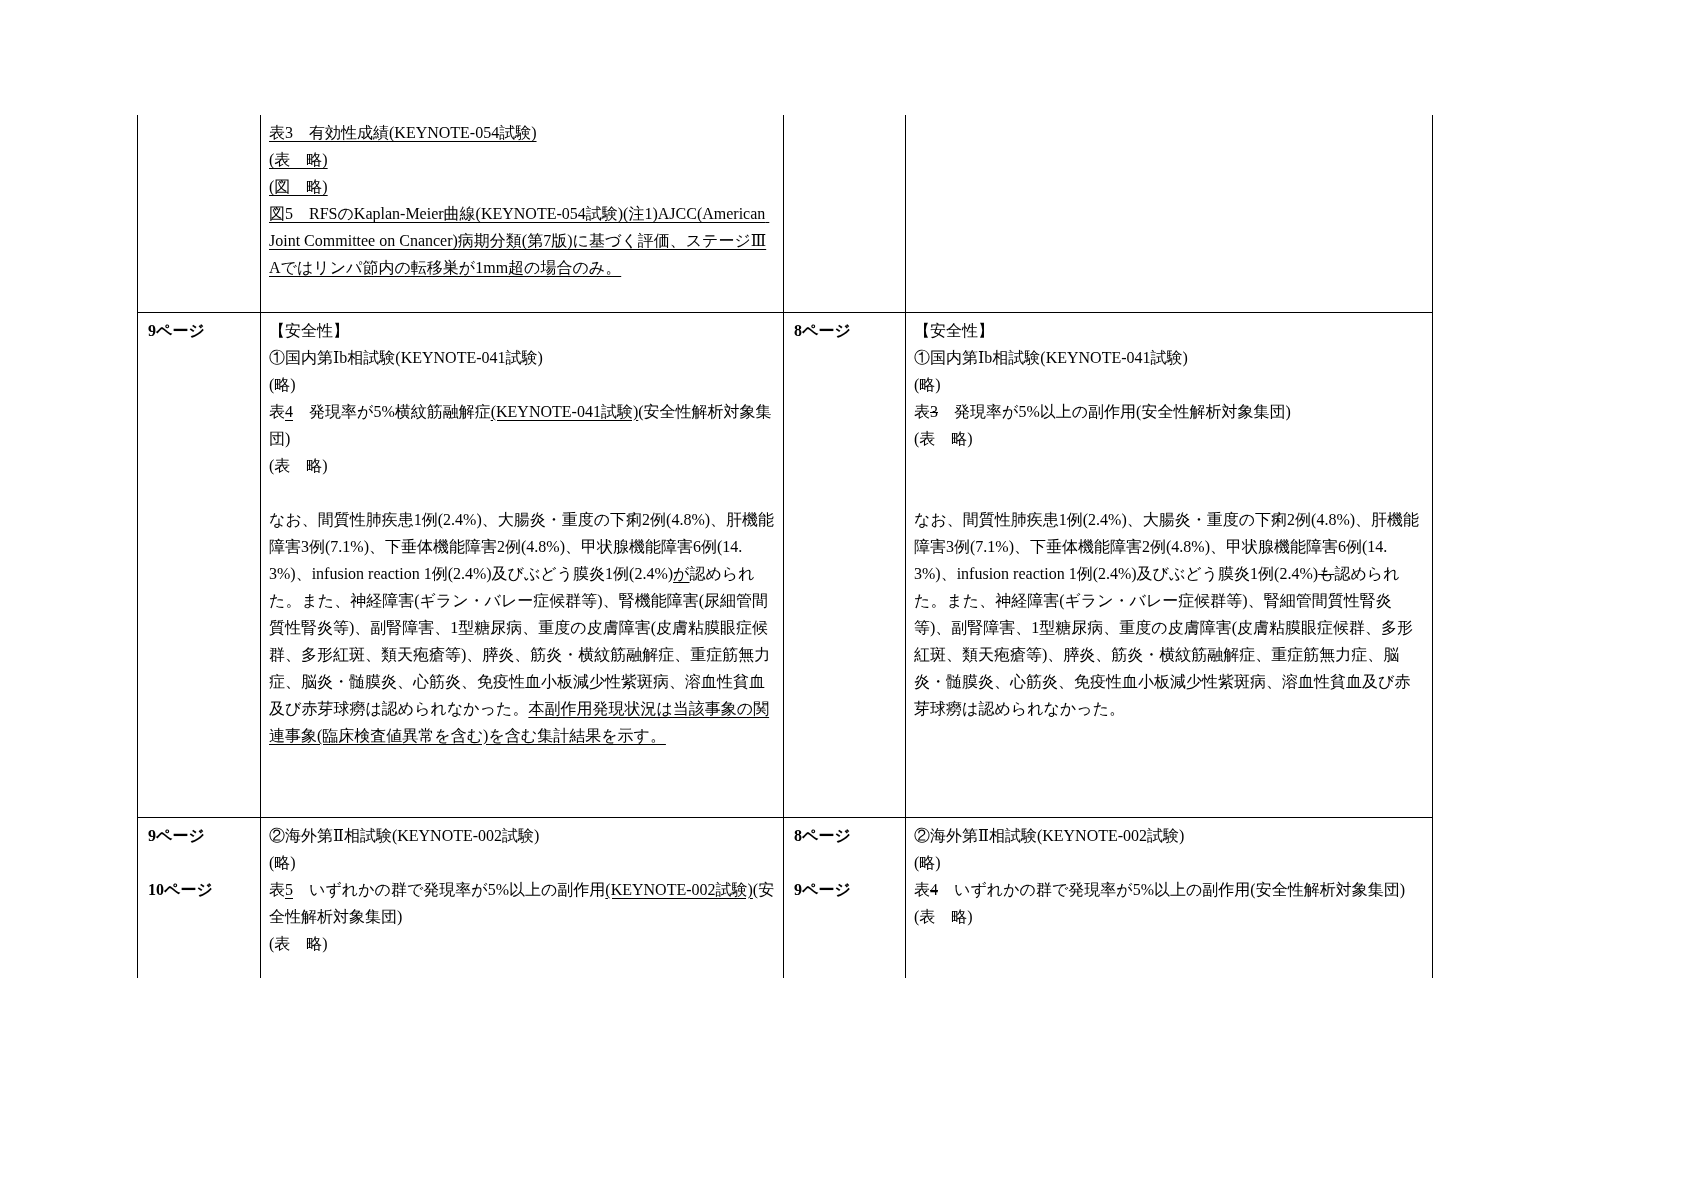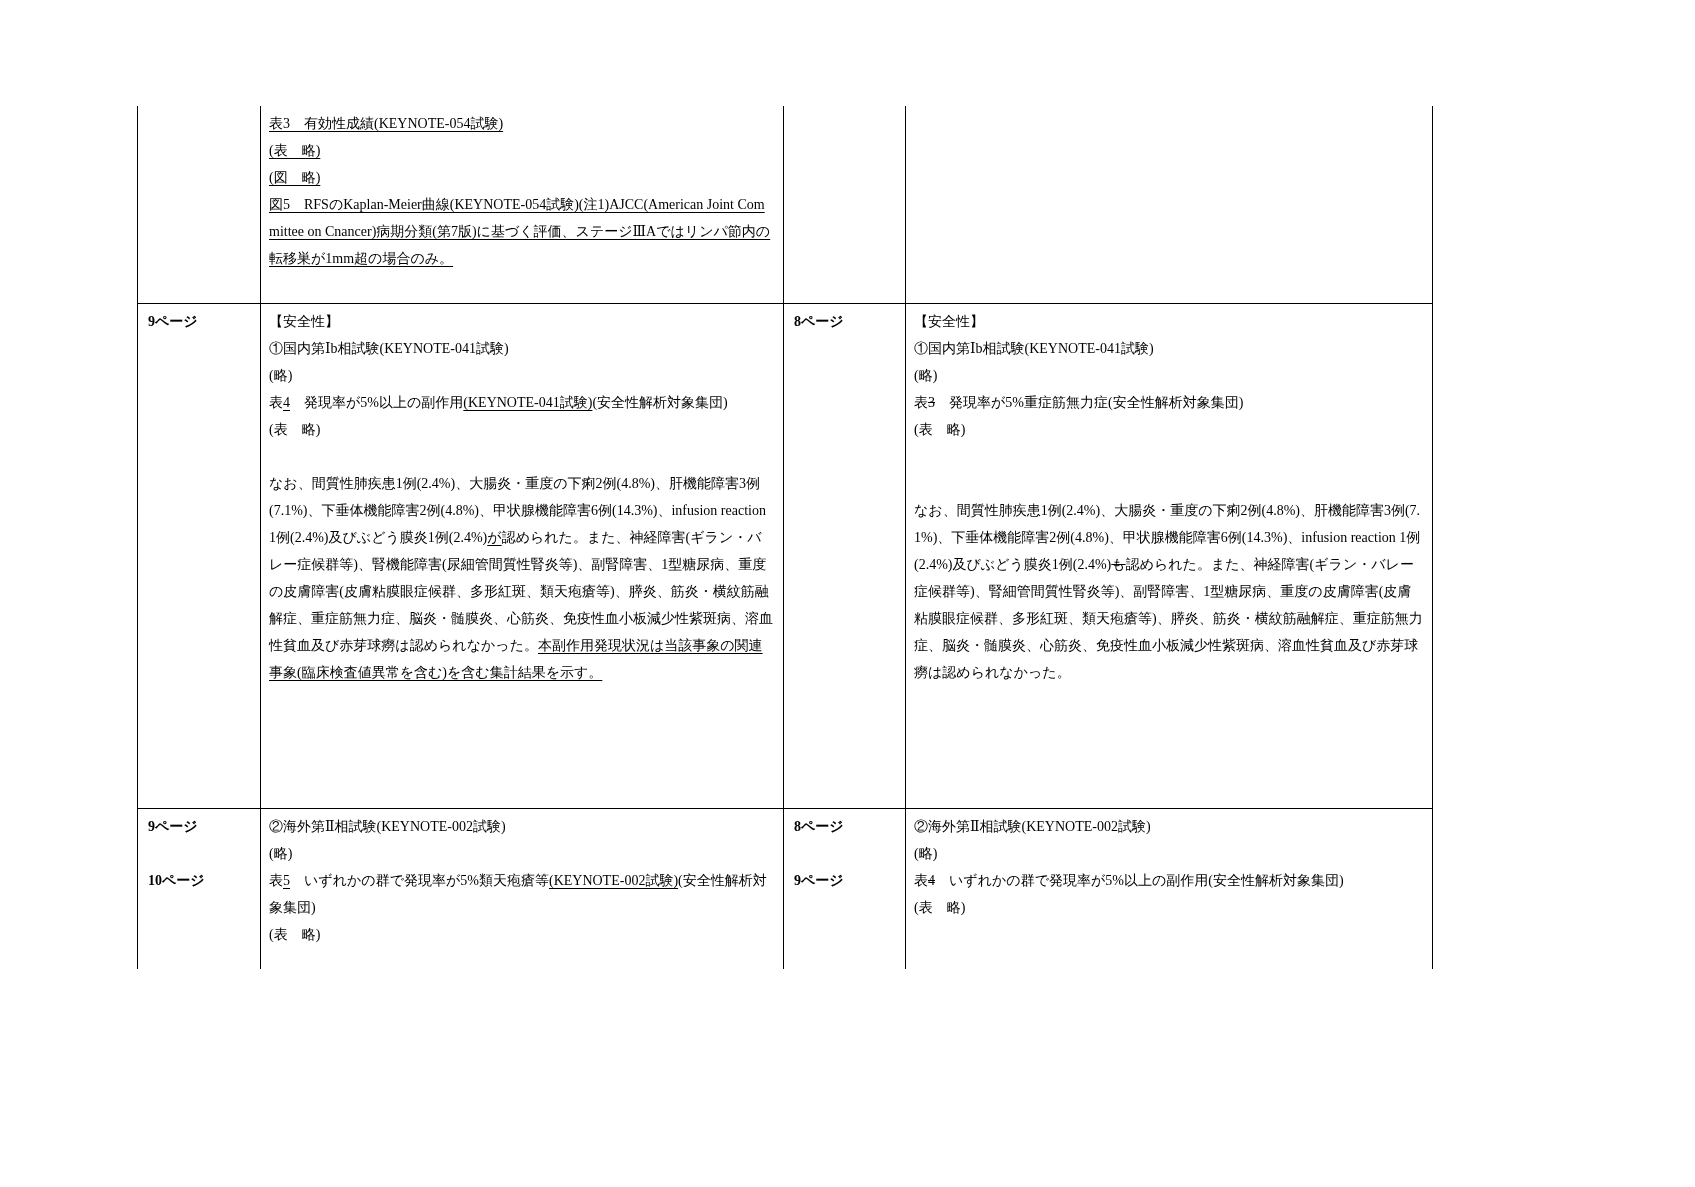--- a/index.html
+++ b/index.html
@@ -18,25 +18,25 @@
     width: 1695px;
     height: 1187px;
     background: var(--bg);
     overflow: hidden;
     font-family: "Liberation Serif", "DejaVu Serif", serif;
     color: var(--fg);
   }
   table.diff-table {
     position: absolute;
     left: 137px;
-    top: 106px;
+    top: 115px;
     width: 1295px;
     border-collapse: collapse;
     table-layout: fixed;
-    font-size: 14px;
+    font-size: 16px;
     line-height: 27px;
   }
   td {
     border: 1px solid var(--border);
     vertical-align: top;
     padding: 4px 8px 4px 8px;
   }
   td.page-col { padding-left: 10px; font-weight: bold; }
   tr.row-0 td { border-top: none; height: 197px; }
   tr.row-1 td { height: 505px; }
@@ -74,49 +74,49 @@
           <td class="content-col"></td>
         </tr>
         <tr class="row-1">
           <td class="page-col">
             <div class="line">9ページ</div>
           </td>
           <td class="content-col">
             <div class="para"><span class="run">【安全性】</span></div>
             <div class="para"><span class="run">①国内第Ⅰb相試験(KEYNOTE-041試験)</span></div>
             <div class="para"><span class="run">(略)</span></div>
-            <div class="para"><span class="run">表</span><span class="ins">4</span><span class="run">　発現率が5%以上の副作用</span><span class="ins">(KEYNOTE-041試験)</span><span class="run">(安全性解析対象集団)</span></div>
+            <div class="para"><span class="run">表</span><span class="ins">4</span><span class="run">　発現率が5%横紋筋融解症</span><span class="ins">(KEYNOTE-041試験)</span><span class="run">(安全性解析対象集団)</span></div>
             <div class="para"><span class="run">(表　略)</span></div>
             <div class="para"></div>
             <div class="para"><span class="run">なお、間質性肺疾患1例(2.4%)、大腸炎・重度の下痢2例(4.8%)、肝機能障害3例(7.1%)、下垂体機能障害2例(4.8%)、甲状腺機能障害6例(14.3%)、infusion reaction 1例(2.4%)及びぶどう膜炎1例(2.4%)</span><span class="ins">が</span><span class="run">認められた。また、神経障害(ギラン・バレー症候群等)、腎機能障害(尿細管間質性腎炎等)、副腎障害、1型糖尿病、重度の皮膚障害(皮膚粘膜眼症候群、多形紅斑、類天疱瘡等)、膵炎、筋炎・横紋筋融解症、重症筋無力症、脳炎・髄膜炎、心筋炎、免疫性血小板減少性紫斑病、溶血性貧血及び赤芽球癆は認められなかった。</span><span class="ins">本副作用発現状況は当該事象の関連事象(臨床検査値異常を含む)を含む集計結果を示す。</span></div>
           </td>
           <td class="page-col">
             <div class="line">8ページ</div>
           </td>
           <td class="content-col">
             <div class="para"><span class="run">【安全性】</span></div>
             <div class="para"><span class="run">①国内第Ⅰb相試験(KEYNOTE-041試験)</span></div>
             <div class="para"><span class="run">(略)</span></div>
-            <div class="para"><span class="run">表</span><span class="del">3</span><span class="run">　発現率が5%重症筋無力症(安全性解析対象集団)</span></div>
+            <div class="para"><span class="run">表</span><span class="del">3</span><span class="run">　発現率が5%以上の副作用(安全性解析対象集団)</span></div>
             <div class="para"><span class="run">(表　略)</span></div>
             <div class="para"></div>
             <div class="para"></div>
             <div class="para"><span class="run">なお、間質性肺疾患1例(2.4%)、大腸炎・重度の下痢2例(4.8%)、肝機能障害3例(7.1%)、下垂体機能障害2例(4.8%)、甲状腺機能障害6例(14.3%)、infusion reaction 1例(2.4%)及びぶどう膜炎1例(2.4%)</span><span class="del">も</span><span class="run">認められた。また、神経障害(ギラン・バレー症候群等)、腎細管間質性腎炎等)、副腎障害、1型糖尿病、重度の皮膚障害(皮膚粘膜眼症候群、多形紅斑、類天疱瘡等)、膵炎、筋炎・横紋筋融解症、重症筋無力症、脳炎・髄膜炎、心筋炎、免疫性血小板減少性紫斑病、溶血性貧血及び赤芽球癆は認められなかった。</span></div>
           </td>
         </tr>
         <tr class="row-2">
           <td class="page-col">
             <div class="line">9ページ</div>
             <div class="line"></div>
             <div class="line">10ページ</div>
           </td>
           <td class="content-col">
             <div class="para"><span class="run">②海外第Ⅱ相試験(KEYNOTE-002試験)</span></div>
             <div class="para"><span class="run">(略)</span></div>
-            <div class="para"><span class="run">表</span><span class="ins">5</span><span class="run">　いずれかの群で発現率が5%類天疱瘡等</span><span class="ins">(KEYNOTE-002試験)</span><span class="run">(安全性解析対象集団)</span></div>
+            <div class="para"><span class="run">表</span><span class="ins">5</span><span class="run">　いずれかの群で発現率が5%以上の副作用</span><span class="ins">(KEYNOTE-002試験)</span><span class="run">(安全性解析対象集団)</span></div>
             <div class="para"><span class="run">(表　略)</span></div>
           </td>
           <td class="page-col">
             <div class="line">8ページ</div>
             <div class="line"></div>
             <div class="line">9ページ</div>
           </td>
           <td class="content-col">
             <div class="para"><span class="run">②海外第Ⅱ相試験(KEYNOTE-002試験)</span></div>
             <div class="para"><span class="run">(略)</span></div>

